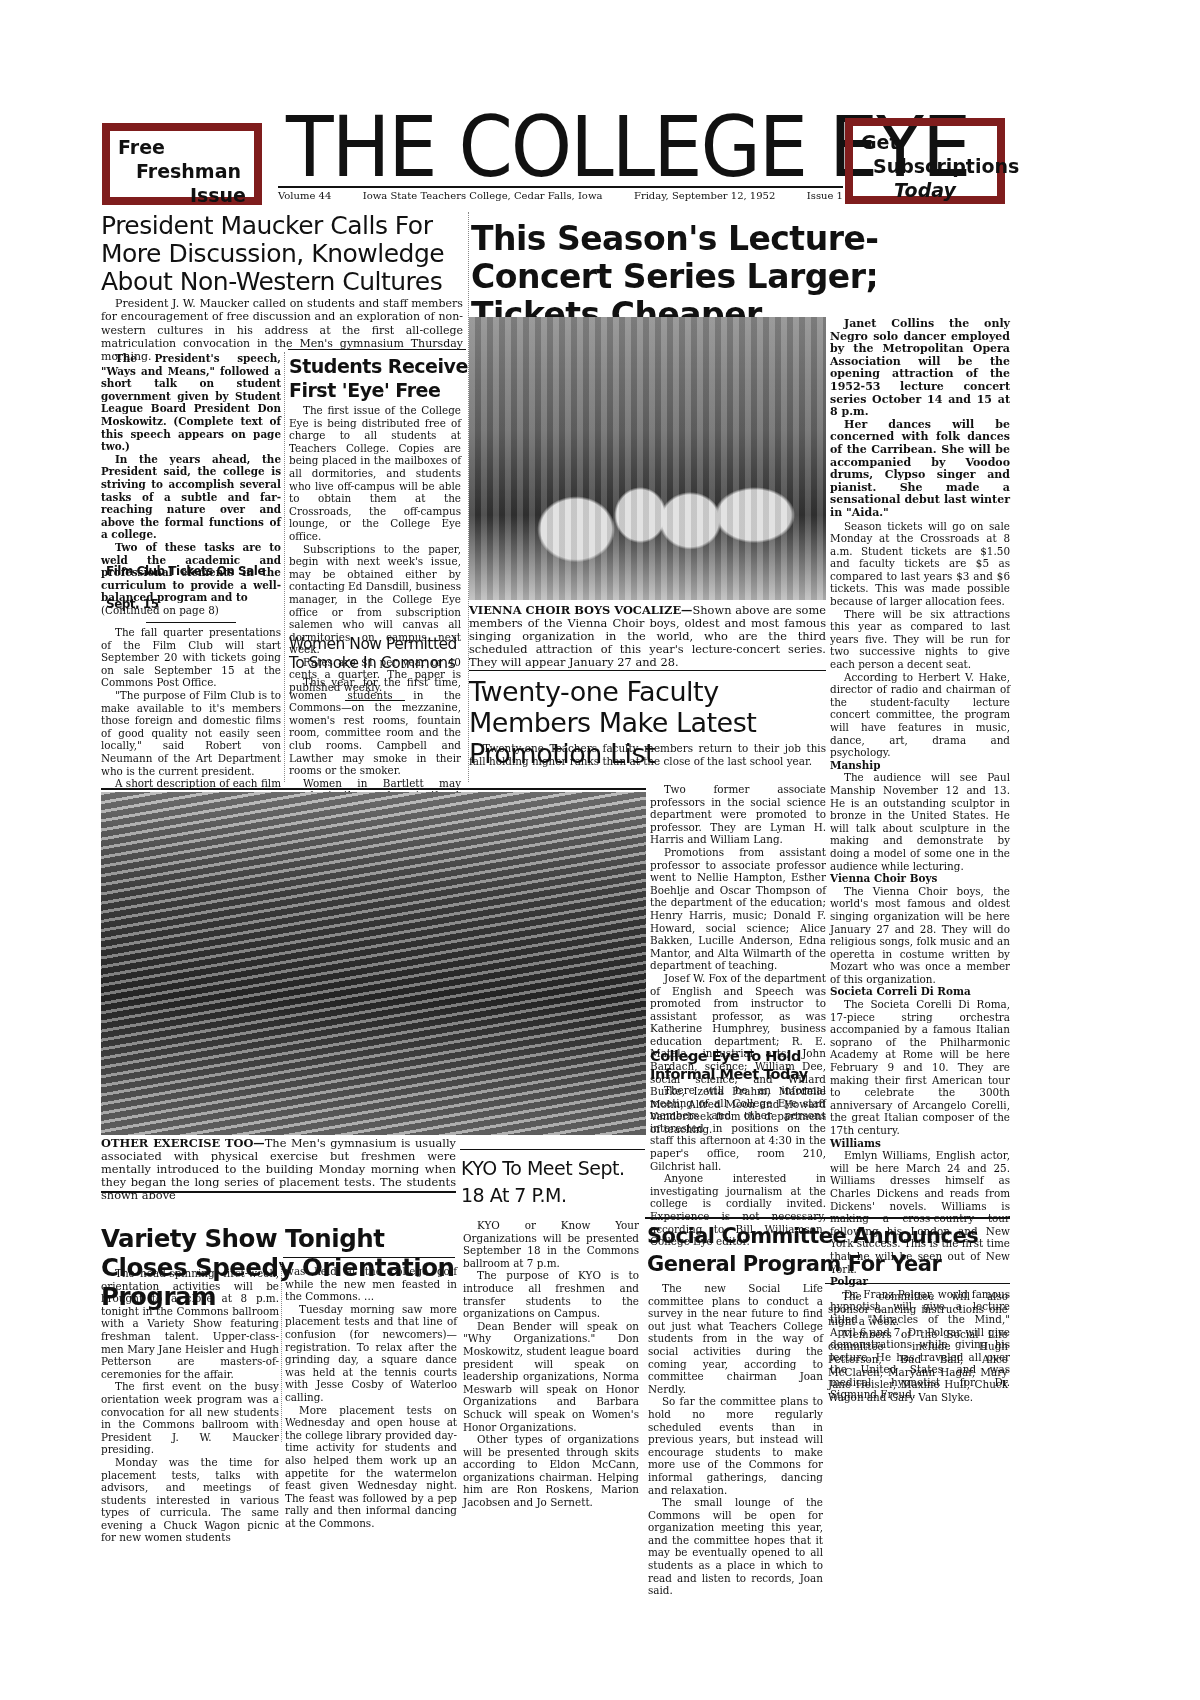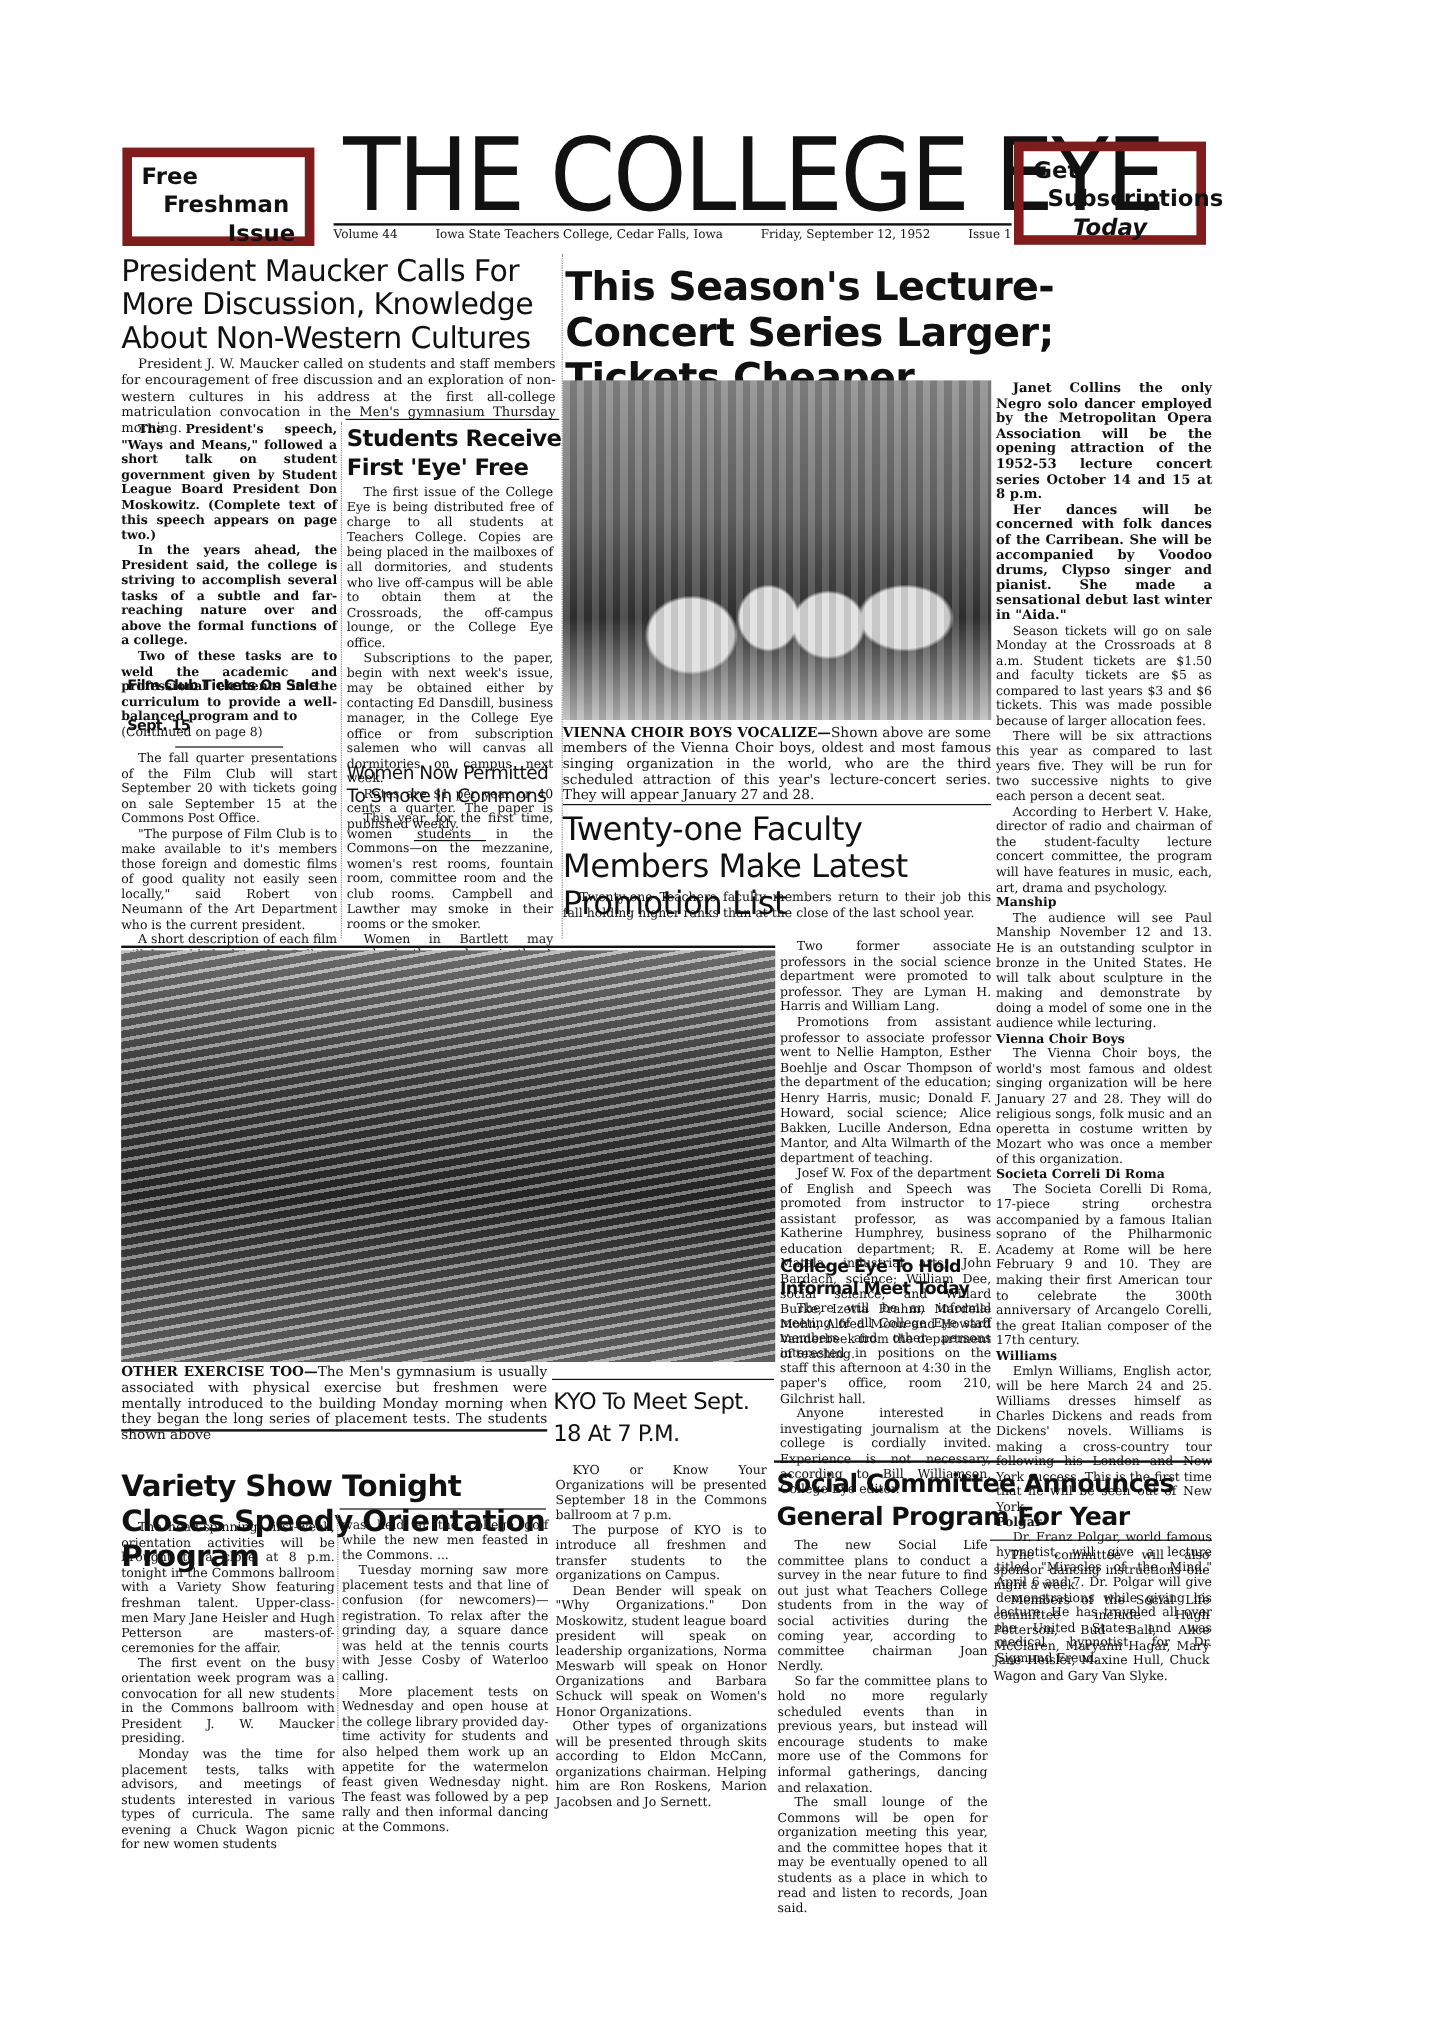--- a/index.html
+++ b/index.html
@@ -102,21 +102,21 @@
 <div class="abs hl" style="left:471px;top:220px;width:540px;font-size:33px;line-height:38px;">This Season's Lecture-Concert Series Larger; Tickets Cheaper</div>
 <div class="abs photo photo1" style="left:469px;top:317px;width:357px;height:283px;" title="Vienna Choir Boys singing"></div>
 <div class="abs caption" style="left:469px;top:604px;width:357px;">
   <b>VIENNA CHOIR BOYS VOCALIZE—</b><span>Shown above are some members of the Vienna Choir boys, oldest and most famous singing organization in the world, who are the third scheduled attraction of this year's lecture-concert series. They will appear January 27 and 28.</span>
 </div>
 <div class="abs body" style="left:830px;top:318px;width:180px;">
   <p style="font-weight:bold;font-size:11px;">Janet Collins the only Negro solo dancer employed by the Metropolitan Opera Association will be the opening attraction of the 1952-53 lecture concert series October 14 and 15 at 8 p.m.</p>
   <p style="font-weight:bold;font-size:11px;">Her dances will be concerned with folk dances of the Carribean. She will be accompanied by Voodoo drums, Clypso singer and pianist. She made a sensational debut last winter in "Aida."</p>
   <p>Season tickets will go on sale Monday at the Crossroads at 8 a.m. Student tickets are $1.50 and faculty tickets are $5 as compared to last years $3 and $6 tickets. This was made possible because of larger allocation fees.</p>
   <p>There will be six attractions this year as compared to last years five. They will be run for two successive nights to give each person a decent seat.</p>
-  <p>According to Herbert V. Hake, director of radio and chairman of the student-faculty lecture concert committee, the program will have features in music, each, art, drama and psychology.</p>
+  <p>According to Herbert V. Hake, director of radio and chairman of the student-faculty lecture concert committee, the program will have features in music, dance, art, drama and psychology.</p>
   <p class="sub">Manship</p>
   <p>The audience will see Paul Manship November 12 and 13. He is an outstanding sculptor in bronze in the United States. He will talk about sculpture in the making and demonstrate by doing a model of some one in the audience while lecturing.</p>
   <p class="sub">Vienna Choir Boys</p>
   <p>The Vienna Choir boys, the world's most famous and oldest singing organization will be here January 27 and 28. They will do religious songs, folk music and an operetta in costume written by Mozart who was once a member of this organization.</p>
   <p class="sub">Societa Correli Di Roma</p>
   <p>The Societa Corelli Di Roma, 17-piece string orchestra accompanied by a famous Italian soprano of the Philharmonic Academy at Rome will be here February 9 and 10. They are making their first American tour to celebrate the 300th anniversary of Arcangelo Corelli, the great Italian composer of the 17th century.</p>
   <p class="sub">Williams</p>
   <p>Emlyn Williams, English actor, will be here March 24 and 25. Williams dresses himself as Charles Dickens and reads from Dickens' novels. Williams is making a cross-country tour following his London and New York success. This is the first time that he will be seen out of New York.</p>
   <p class="sub">Polgar</p>
   <p>Dr. Franz Polgar, world famous hypnotist, will give a lecture titled "Miracles of the Mind," April 6 and 7. Dr. Polgar will give demonstrations while giving his lecture. He has traveled all over the United States and was medical hypnotist for Dr. Sigmund Freud.</p>

